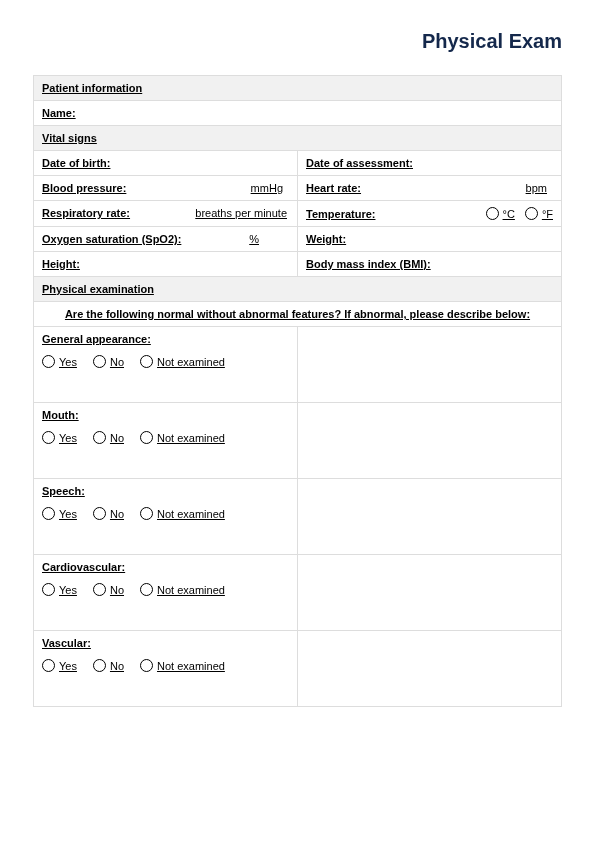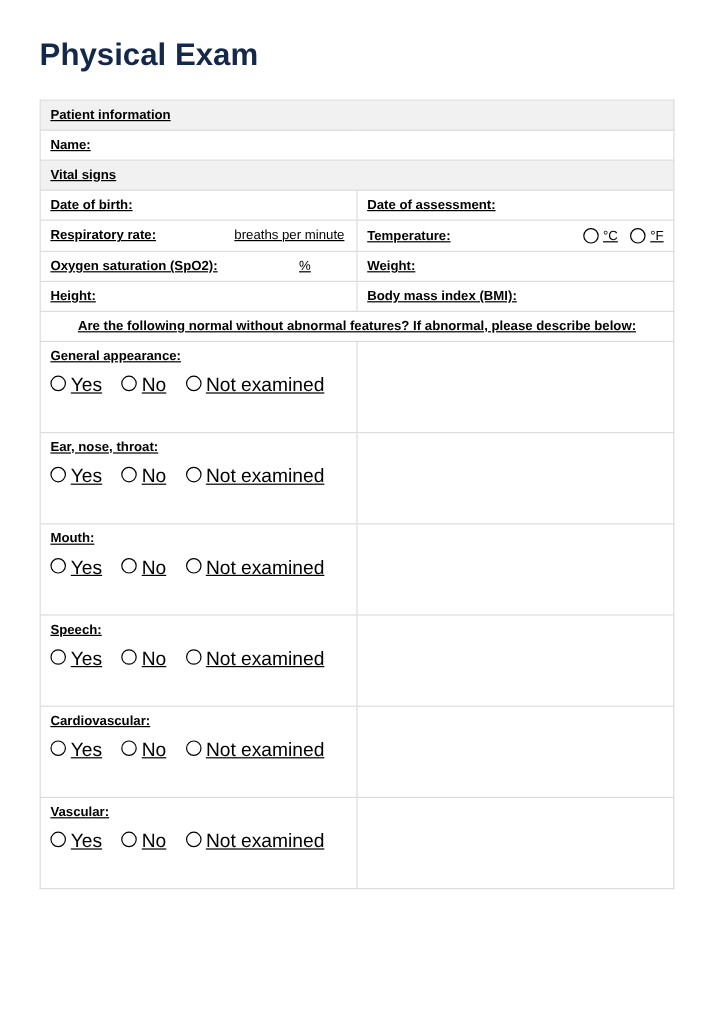--- a/index.html
+++ b/index.html
@@ -8,23 +8,23 @@
     padding: 0;
     font-family: Arial, Helvetica, sans-serif;
     background: #fff;
     width: 595px;
   }
   .page {
     width: 595px;
     padding: 30px 33px 20px 33px;
   }
   h1 {
-    text-align: left;
+    text-align: right;
     color: #14284b;
-    font-size: 26px;
+    font-size: 20px;
     font-weight: bold;
     margin: 0 0 22px 0;
   }
   table.form {
     width: 100%;
     border-collapse: collapse;
     table-layout: fixed;
   }
   table.form td {
     border: 1px solid #ddd;
@@ -70,22 +70,22 @@
   }
   .radio-group {
     margin-top: 10px;
     margin-bottom: 18px;
     display: flex;
     align-items: center;
     gap: 6px;
   }
   .radio-group .opt {
     display: flex;
-    align-items: flex-start;
-    font-size: 16px;
+    align-items: center;
+    font-size: 11px;
     margin-right: 10px;
   }
   .exam-label {
     font-weight: bold;
     font-size: 11px;
   }
   td.exam-cell {
     padding: 9px 8px 8px 8px;
     height: 76px;
   }
@@ -139,20 +139,34 @@
     <tr>
       <td class="section-header" colspan="2">Vital signs</td>
     </tr>
 
     <tr>
       <td class="label-cell">
         <span>Date of birth:</span>
       </td>
       <td class="label-cell">
         <span>Date of assessment:</span>
+      </td>
+    </tr>
+    <tr>
+      <td>
+        <div class="inline-row">
+          <span class="lbl">Blood pressure:</span>
+          <span class="unit">mmHg</span>
+        </div>
+      </td>
+      <td>
+        <div class="inline-row">
+          <span class="lbl">Heart rate:</span>
+          <span class="unit">bpm</span>
+        </div>
       </td>
     </tr>
     <tr>
       <td>
         <div class="inline-row">
           <span class="lbl">Respiratory rate:</span>
           <span class="unit" style="margin-right:2px">breaths per minute</span>
         </div>
       </td>
       <td>
@@ -183,48 +197,31 @@
     <tr>
       <td class="label-cell">
         <span>Height:</span>
       </td>
       <td class="label-cell">
         <span>Body mass index (BMI):</span>
       </td>
     </tr>
 
     <tr>
+      <td class="section-header" colspan="2">Physical examination</td>
+    </tr>
+    <tr>
       <td class="instruction-cell" colspan="2">Are the following normal without abnormal features? If abnormal, please describe below:</td>
     </tr>
 
     </tbody>
       <tbody id="exam-body">
         <tr>
           <td class="exam-cell">
             <div class="exam-label">General appearance:</div>
-            <div class="radio-group">
-              <span class="opt">
-                <span class="radio"></span>
-                <span>Yes</span>
-              </span>
-              <span class="opt">
-                <span class="radio"></span>
-                <span>No</span>
-              </span>
-              <span class="opt">
-                <span class="radio"></span>
-                <span>Not examined</span>
-              </span>
-            </div>
-          </td>
-          <td class="exam-cell"></td>
-        </tr>
-        <tr>
-          <td class="exam-cell">
-            <div class="exam-label">Ear, nose, throat:</div>
             <div class="radio-group">
               <span class="opt">
                 <span class="radio"></span>
                 <span>Yes</span>
               </span>
               <span class="opt">
                 <span class="radio"></span>
                 <span>No</span>
               </span>
               <span class="opt">

